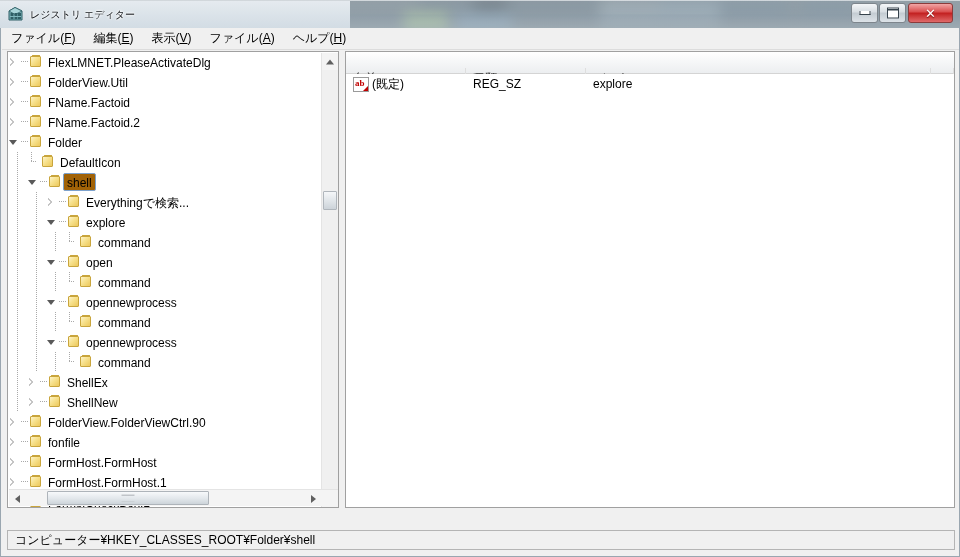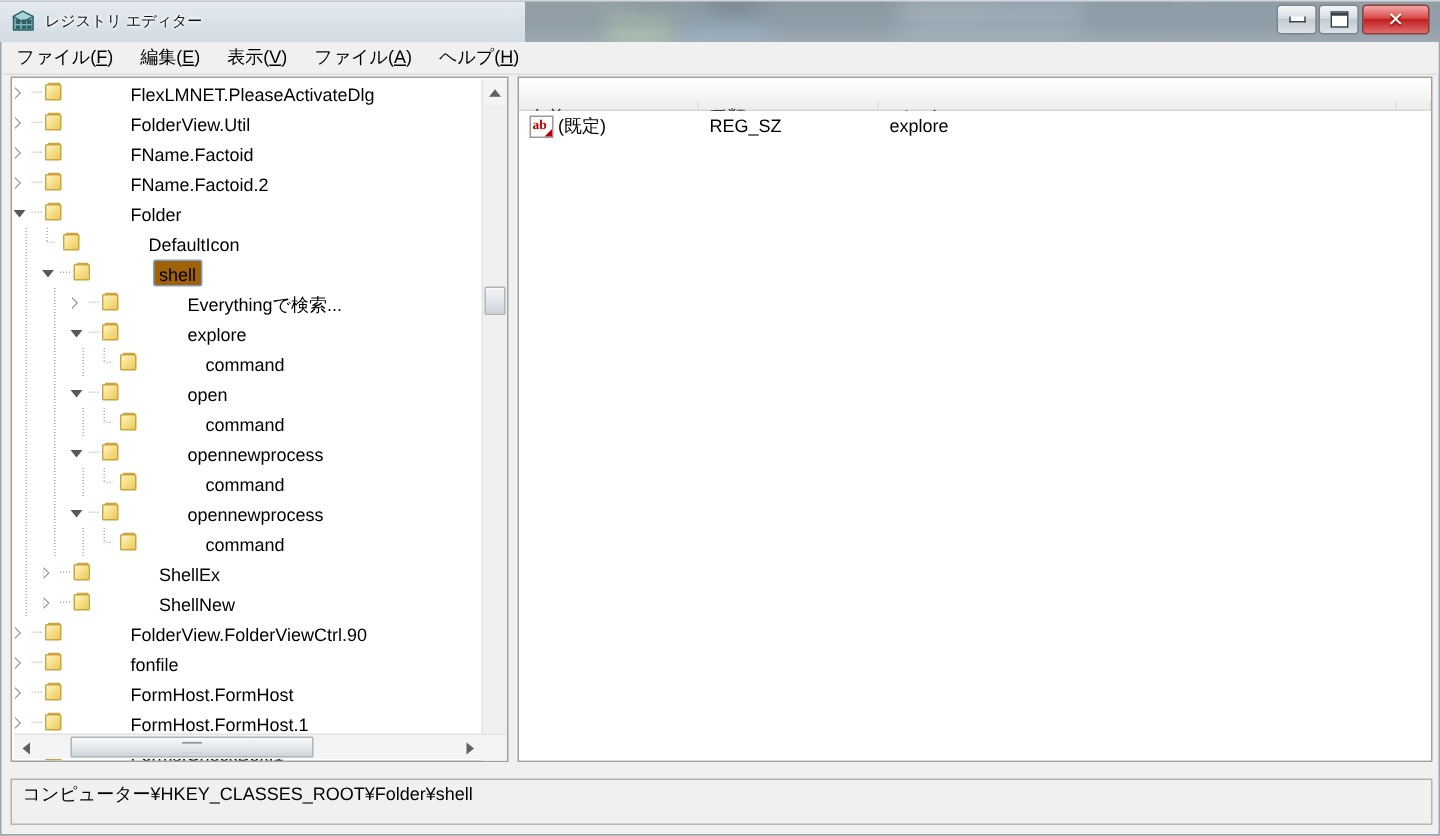--- a/index.html
+++ b/index.html
@@ -140,21 +140,21 @@
     background:linear-gradient(135deg,#fdf3c8 0%,#f7e18c 45%,#ecc85c 100%);
     border:1px solid #c9a53c;border-radius:1px;box-sizing:border-box;
   }
   .ficon .f2{
     position:absolute;left:4px;top:3px;width:8px;height:3px;
     background:linear-gradient(180deg,#fff7d4,#f3dd95);
     border:1px solid #c9a53c;border-bottom:none;box-sizing:border-box;border-radius:1px 1px 0 0;
   }
   .tlabel{
     display:inline-block;vertical-align:top;padding:0 3px 0 3px;height:18px;line-height:18px;margin-top:1px;
-    border:1px solid transparent;box-sizing:border-box;margin-left:39px;
+    border:1px solid transparent;box-sizing:border-box;
   }
   .trow.sel .tlabel{
     background:#a16207;border:1px solid #7da2ce;border-radius:2px;
   }
 
   
   .sb-v{
     position:absolute;right:1px;top:1px;width:16px;height:455px;
     background:#f4f4f4;border-left:1px solid #e4e4e4;box-sizing:border-box;
   }
@@ -219,21 +219,21 @@
     position:absolute;left:1px;top:0px;font-size:9px;font-weight:bold;color:#c00000;
     font-family:"Liberation Serif","DejaVu Serif",serif;line-height:11px;text-align:center;
   }
   .abicon .corner{
     position:absolute;right:0;bottom:0;width:0;height:0;
     border-left:5px solid transparent;border-bottom:5px solid #c00000;
   }
 
   
   #statusbar{
-    position:absolute;left:6px;bottom:6px;width:948px;height:31px;
+    position:absolute;left:6px;bottom:6px;width:948px;height:20px;
     background:#f0f0f0;border:1px solid #b4b4b4;box-sizing:border-box;padding-left:20px;
   }
   #status-text{
     position:absolute;left:7px;top:0;height:19px;line-height:19px;font-size:12px;color:#000;white-space:nowrap;
   }
 </style>
 </head>
 <body>
 
 <div id="desktop">

